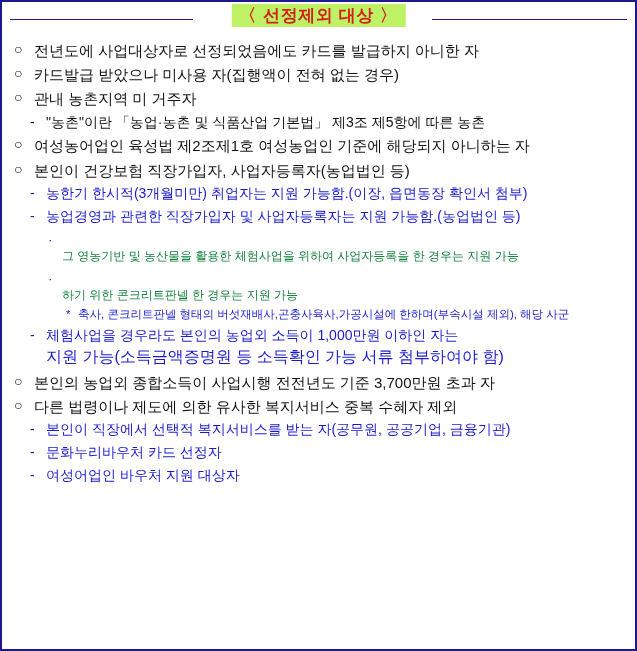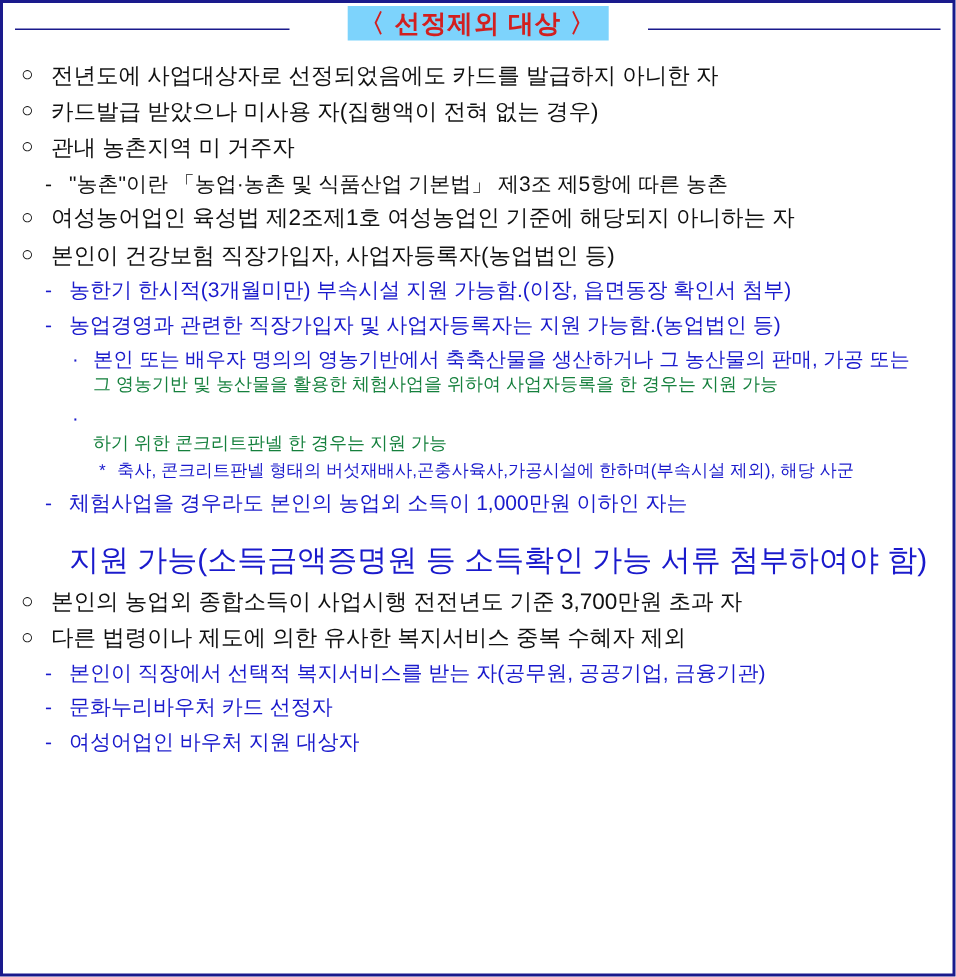--- a/index.html
+++ b/index.html
@@ -32,21 +32,21 @@
     height: 0;
     border-top: 1px solid #1a1a8c;
   }
   .title-rule.left { left: 8px; right: 442px; }
   .title-rule.right { left: 430px; right: 8px; }
   .title-text {
     position: absolute;
     left: 50%;
     top: 2px;
     transform: translateX(-50%);
-    background: #7dd3fc;
+    background: #bef264;
     padding: 0 8px;
     font-size: 17px;
     font-weight: bold;
     color: #d21f1f;
     letter-spacing: 1px;
     white-space: nowrap;
   }
   .title-text .chev {
     color: #d21f1f;
     font-weight: bold;
@@ -99,24 +99,24 @@
   .lv3 .marker { width: 14px; }
   .cont3 {
     font-size: 12px;
     color: #15803d;
     padding-left: 48px;
     margin-top: 1px;
     line-height: 1.3;
     white-space: nowrap;
   }
   .cont2 {
-    font-size: 20px;
+    font-size: 16px;
     color: #1a1acc;
     padding-left: 32px;
-    margin-top: 16px;
+    margin-top: 2px;
     line-height: 1.3;
     white-space: nowrap;
   }
 
   
   .lv4 {
     font-size: 11.5px;
     color: #1a1acc;
     margin-top: 4px;
     padding-left: 52px;
@@ -169,29 +169,28 @@
       <div class="line lv1">
         <span class="marker">○</span>
         <span class="txt">여성농어업인 육성법 제2조제1호 여성농업인 기준에 해당되지 아니하는 자</span>
       </div>
       <div class="line lv1">
         <span class="marker">○</span>
         <span class="txt">본인이 건강보험 직장가입자, 사업자등록자(농업법인 등)</span>
       </div>
       <div class="line lv2">
         <span class="marker">-</span>
-        <span class="txt">농한기 한시적(3개월미만) 부속시설 지원 가능함.(이장, 읍면동장 확인서 첨부)</span>
+        <span class="txt">농한기 한시적(3개월미만) 취업자는 지원 가능함.(이장, 읍면동장 확인서 첨부)</span>
       </div>
       <div class="line lv2">
         <span class="marker">-</span>
         <span class="txt">농업경영과 관련한 직장가입자 및 사업자등록자는 지원 가능함.(농업법인 등)</span>
       </div>
       <div class="line lv3">
         <span class="marker">·</span>
-        <span class="txt">본인 또는 배우자 명의의 영농기반에서 축축산물을 생산하거나 그 농산물의 판매, 가공 또는</span>
       </div>
       <div class="cont3">그 영농기반 및 농산물을 활용한 체험사업을 위하여 사업자등록을 한 경우는 지원 가능</div>
       <div class="line lv3">
         <span class="marker">·</span>
       </div>
       <div class="cont3">하기 위한 콘크리트판넬 한 경우는 지원 가능</div>
       <div class="line lv4">
         <span class="marker">*</span>
         <span class="txt">축사, 콘크리트판넬 형태의 버섯재배사,곤충사육사,가공시설에 한하며(부속시설 제외), 해당 사군</span>
       </div>

